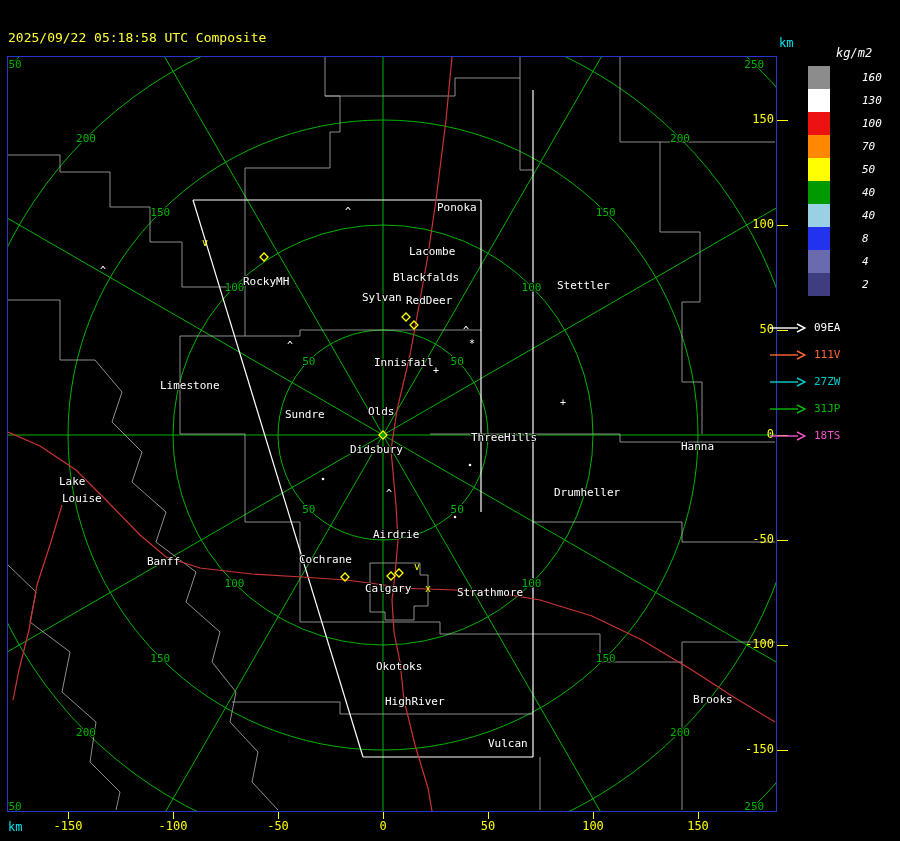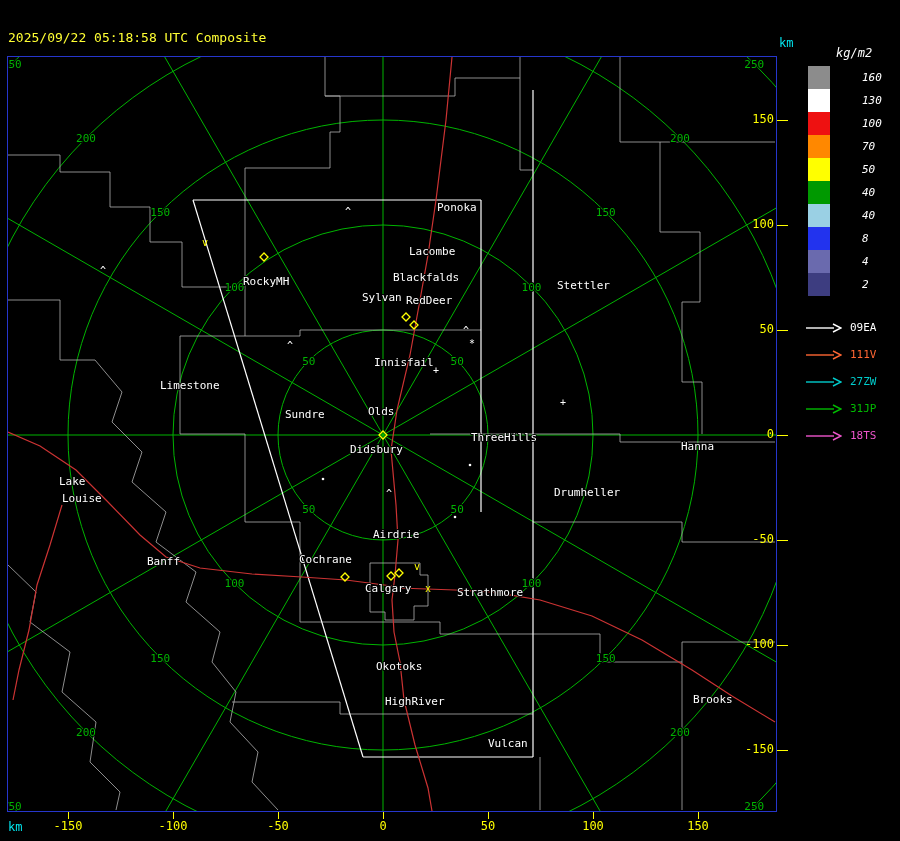--- a/index.html
+++ b/index.html
@@ -13,21 +13,21 @@
   .map-frame{position:absolute;left:7px;top:56px;width:770px;height:756px;
              border:1px solid #2636cc;box-sizing:border-box;background:#000;}
   #map-svg{position:absolute;left:0;top:0;display:block;}
   .axis-label{position:absolute;color:#ffff00;font-size:12px;line-height:13px;}
   .tick{position:absolute;background:#ffff00;}
   .legend{position:absolute;left:808px;top:46px;font-style:italic;}
   .legend-unit{color:#ffffff;font-size:12px;margin-left:28px;margin-bottom:6px;}
   .legend-row{display:flex;align-items:center;height:23px;gap:23px;}
   .swatch{width:22px;height:23px;flex:none;}
   .legend-val{color:#ffffff;font-size:11px;margin-left:9px;}
-  #radar-list{position:absolute;left:806px;top:314px;}
+  #radar-list{position:absolute;left:770px;top:314px;}
   .radar-row{display:flex;align-items:center;height:27px;}
   .radar-id{font-size:11px;margin-left:8px;}
   .placelbl{font-family:"DejaVu Sans Mono",monospace;font-size:11px;fill:#ffffff;
             paint-order:stroke;stroke:#000;stroke-width:2px;stroke-linejoin:round;}
   .ringlbl{font-family:"DejaVu Sans Mono",monospace;font-size:11px;
            paint-order:stroke;stroke:#000;stroke-width:2px;stroke-linejoin:round;}
   .marklbl{font-family:"DejaVu Sans Mono",monospace;font-size:10px;}
 </style>
 </head>
 <body>

